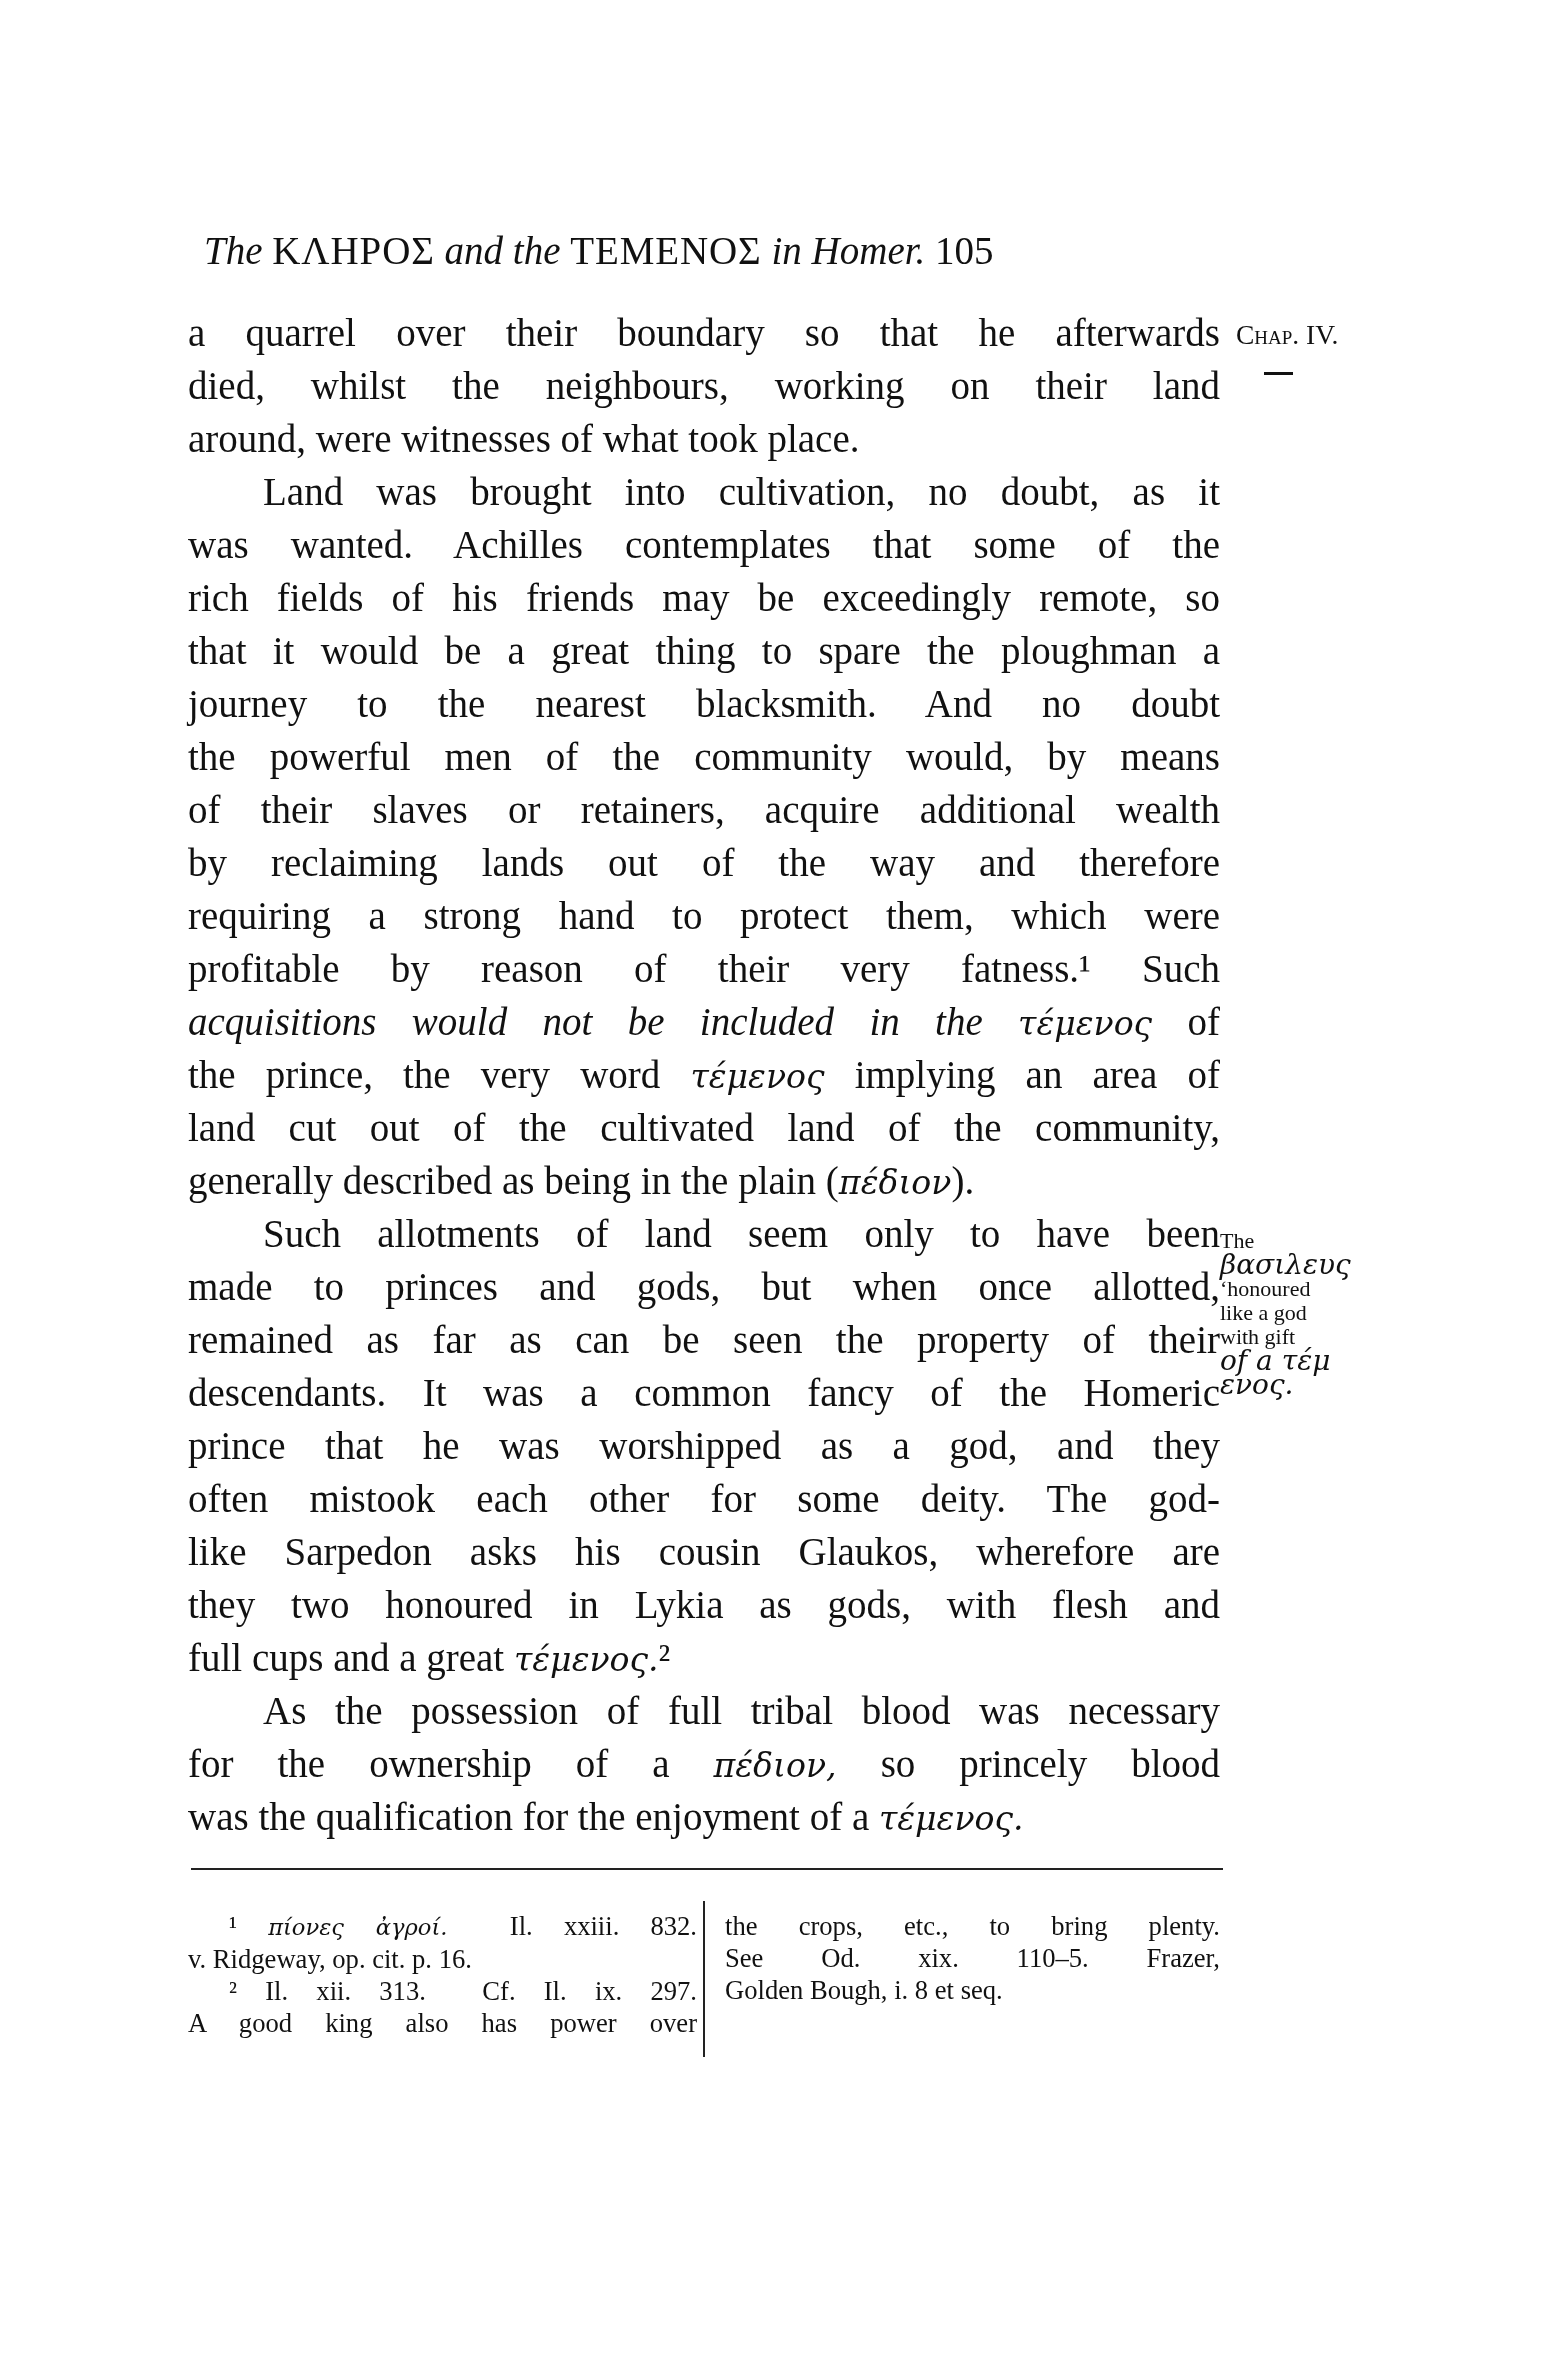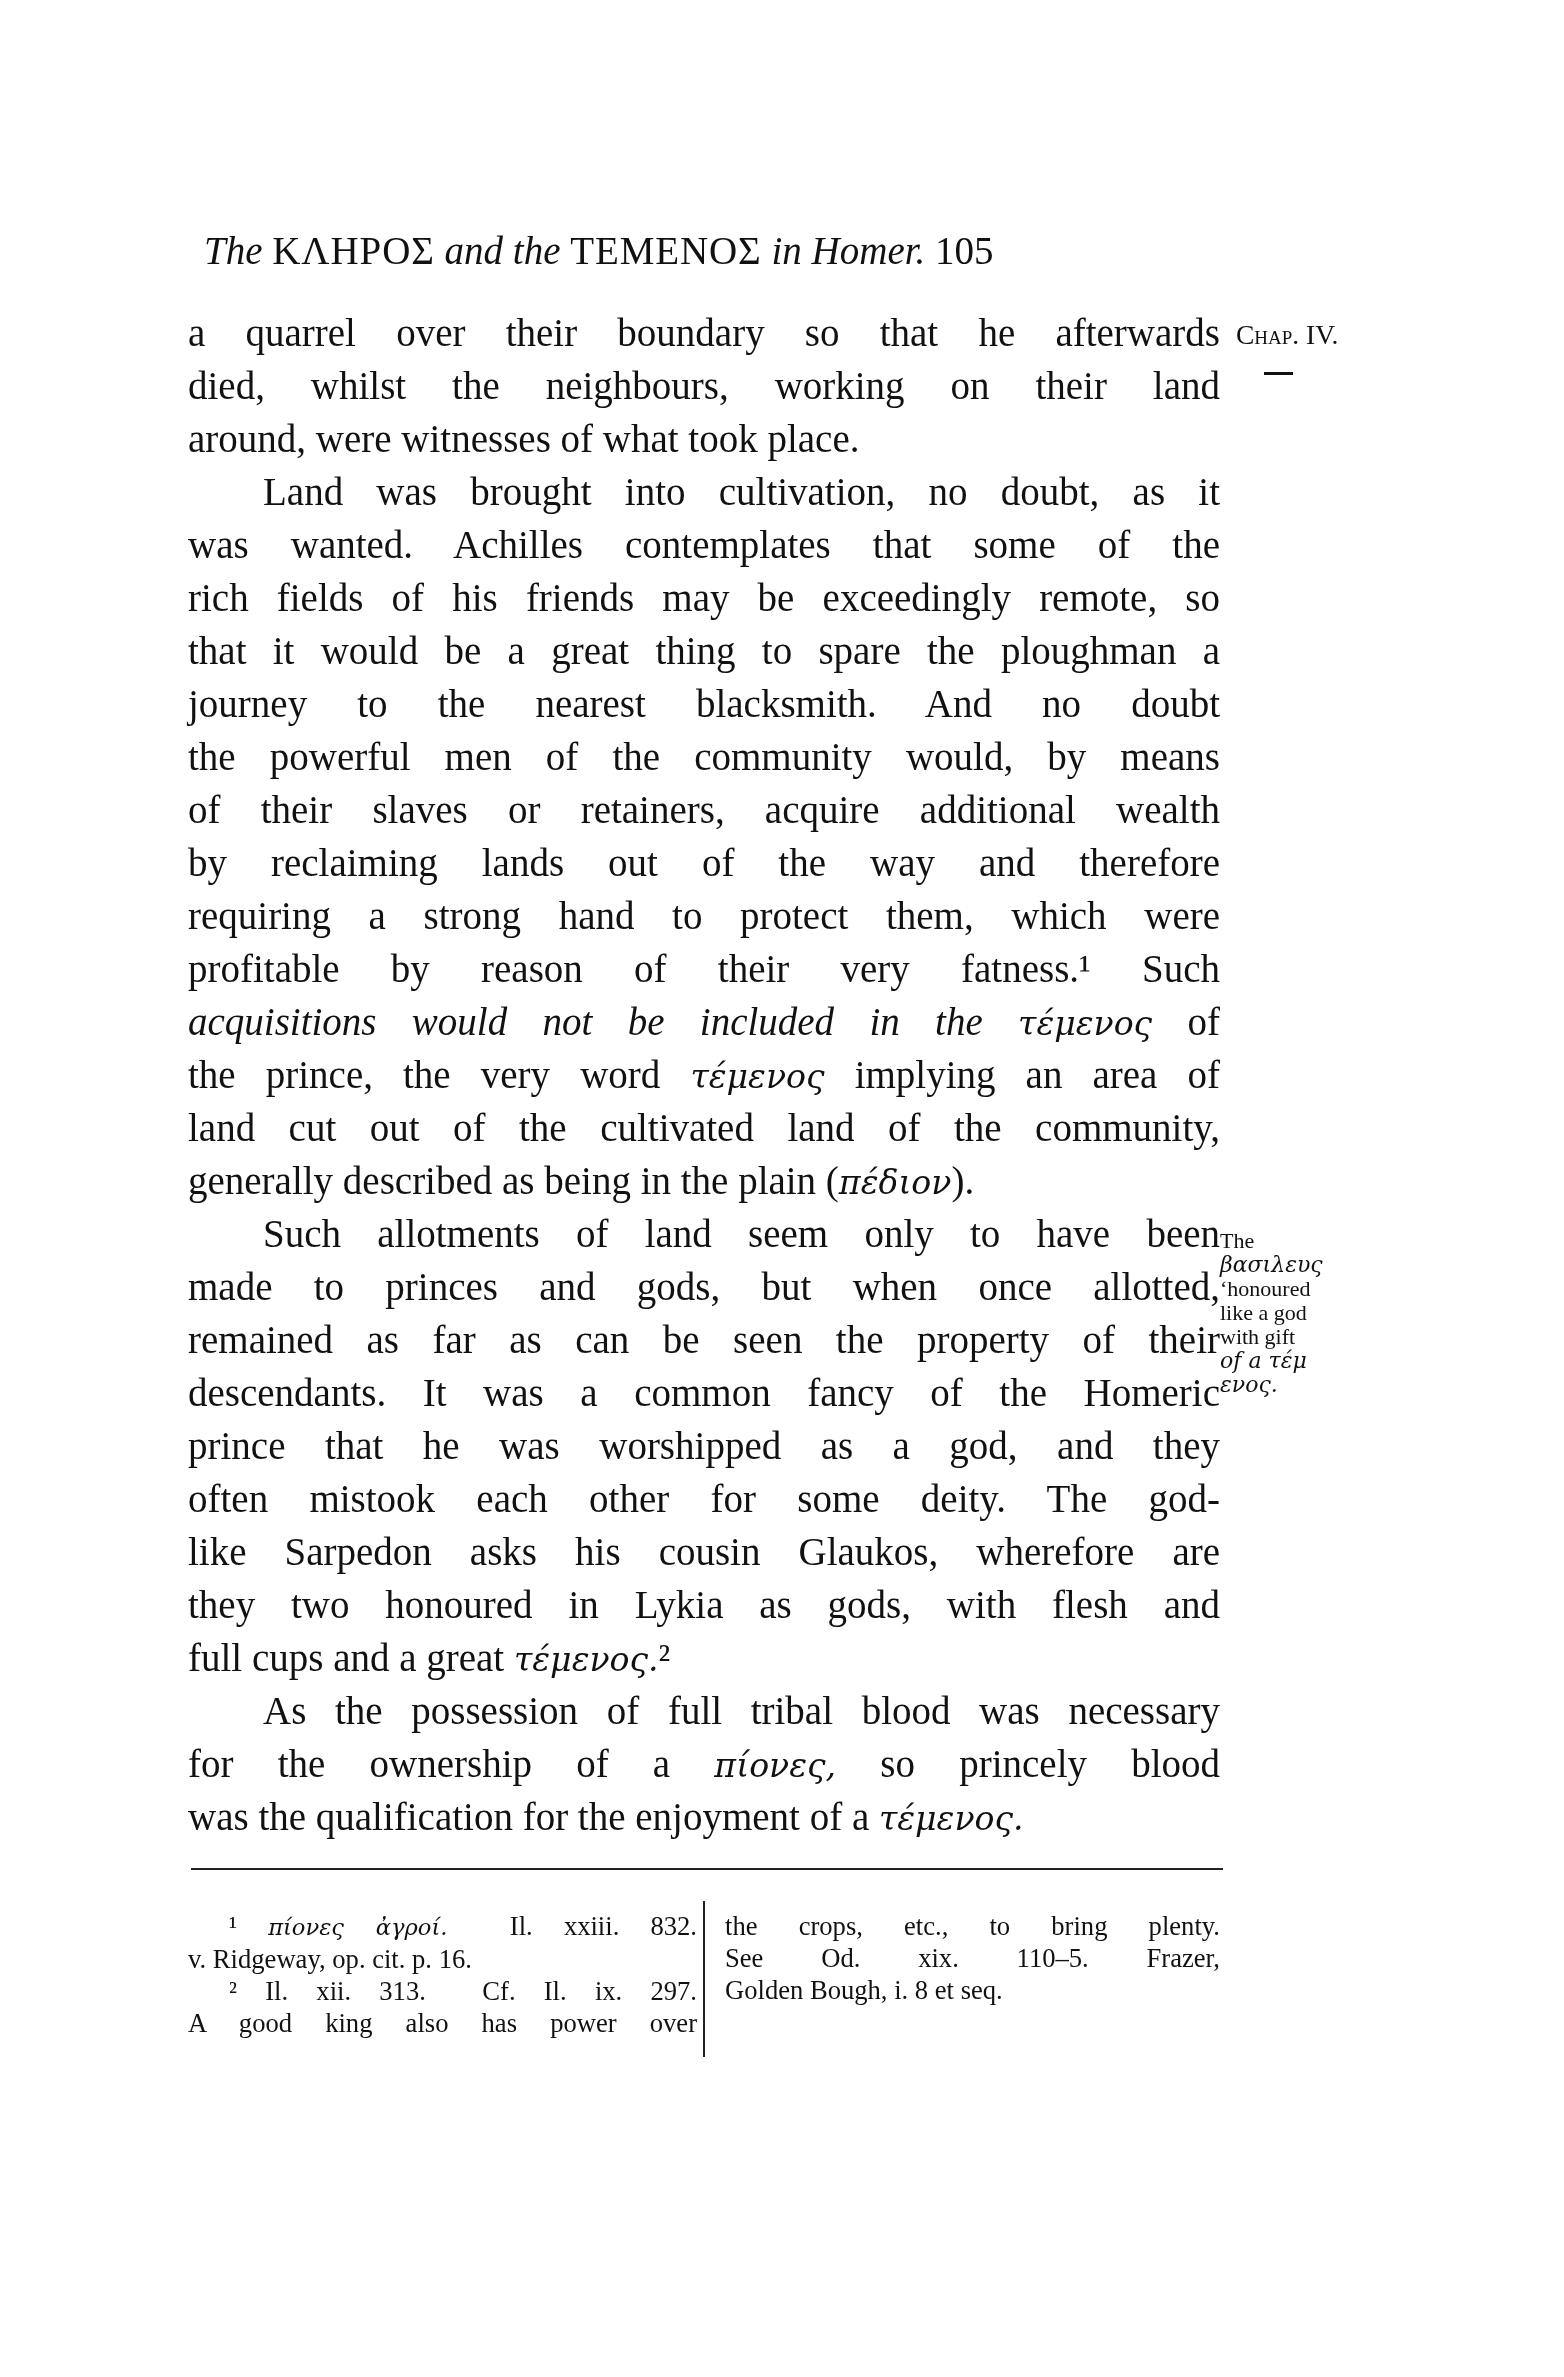--- a/index.html
+++ b/index.html
@@ -9,21 +9,21 @@
   .header .it { font-style: italic; }
   .header .caps { letter-spacing: 0.9px; }
   .body-text { position: absolute; left: 188px; top: 306px; width: 1032px; font-size: 39px; line-height: 53px; }
   .line { height: 53px; white-space: nowrap; text-align: justify; text-align-last: justify; }
   .line.last { text-align-last: left; }
   .line.indent { padding-left: 75px; }
   .gk { font-style: italic; font-family: "DejaVu Serif", serif; font-size: 0.85em; }
   .margin-chap { position: absolute; left: 1236px; top: 319px; font-size: 27.5px; font-variant: small-caps; white-space: nowrap; }
   .margin-dash { position: absolute; left: 1264px; top: 372px; width: 29px; height: 2.8px; background: #111; }
   .sidenote { position: absolute; left: 1220px; top: 1229px; font-size: 22px; line-height: 24px; width: 174px; }
-  .sidenote .gk { font-size: 22px; }
+  .sidenote .gk { font-size: 28px; }
   .rule { position: absolute; left: 191px; top: 1868px; width: 1032px; height: 1.8px; background: #222; }
   .fn-col { position: absolute; top: 1910px; font-size: 26.6px; line-height: 32px; }
   .fn-left { left: 188px; width: 509px; }
   .fn-right { left: 725px; width: 495px; }
   .fn-divider { position: absolute; left: 703px; top: 1901px; width: 1.8px; height: 156px; background: #222; }
   .fn-line { white-space: nowrap; text-align: justify; text-align-last: justify; }
   .fn-line.last { text-align-last: left; }
   .fn-line.indent { padding-left: 41px; }
   .it { }
 </style>
@@ -66,21 +66,21 @@
       <div class="line indent"><span>Such allotments of land seem only to have been</span></div>
       <div class="line"><span>made to princes and gods, but when once allotted,</span></div>
       <div class="line"><span>remained as far as can be seen the property of their</span></div>
       <div class="line"><span>descendants. It was a common fancy of the Homeric</span></div>
       <div class="line"><span>prince that he was worshipped as a god, and they</span></div>
       <div class="line"><span>often mistook each other for some deity. The god-</span></div>
       <div class="line"><span>like Sarpedon asks his cousin Glaukos, wherefore are</span></div>
       <div class="line"><span>they two honoured in Lykia as gods, with flesh and</span></div>
       <div class="line last"><span style="white-space: pre;">full cups and a great </span><span class="gk" style="white-space: pre;">τέμενος.</span><span style="white-space: pre;">²</span></div>
       <div class="line indent"><span>As the possession of full tribal blood was necessary</span></div>
-      <div class="line"><span style="white-space: pre;">for the ownership of a </span><span class="gk" style="white-space: pre;">πίονες,</span><span style="white-space: pre;"> so princely blood</span></div>
+      <div class="line"><span style="white-space: pre;">for the ownership of a </span><span class="gk" style="white-space: pre;">πέδιον,</span><span style="white-space: pre;"> so princely blood</span></div>
       <div class="line last"><span style="white-space: pre;">was the qualification for the enjoyment of a </span><span class="gk" style="white-space: pre;">τέμενος.</span></div>
     </div>
 
   <div class="sidenote" id="sidenote">
       <div style="margin-top: 0px;">The</div>
       <div class="gk">βασιλευς</div>
       <div>‘honoured</div>
       <div>like a god</div>
       <div>with gift</div>
       <div class="gk">of a τέμ</div>

